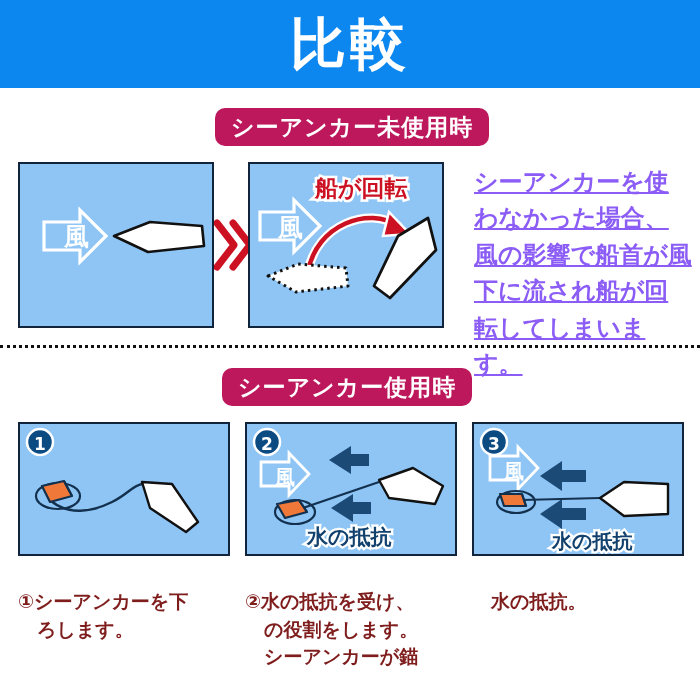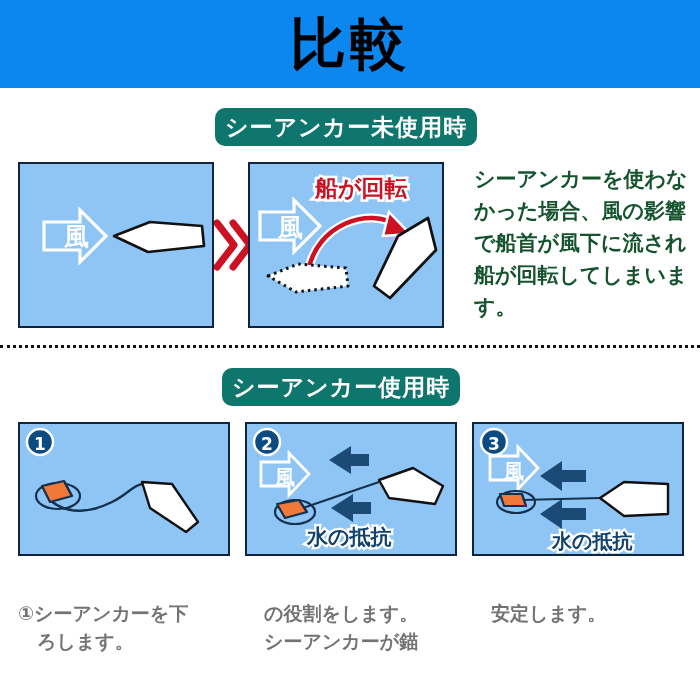--- a/index.html
+++ b/index.html
@@ -24,43 +24,43 @@
     left: 0;
     top: 0;
     width: 700px;
     height: 88px;
     background: #0b87ef;
     display: flex;
     align-items: center;
     justify-content: center;
   }
   .header-title {
-    color: #000000;
+    color: #ffffff;
     font-size: 56px;
     font-weight: bold;
     letter-spacing: 4px;
     line-height: 1;
     font-family: "DejaVu Sans", "Liberation Sans", sans-serif;
   }
 
   
   .pill {
     position: absolute;
-    background: #0f766e;
+    background: #be185d;
     border-radius: 10px;
     color: #ffffff;
     font-weight: bold;
     font-size: 23px;
     letter-spacing: 1px;
     display: flex;
     align-items: center;
     justify-content: center;
     height: 38px;
     box-sizing: border-box;
-    padding: 0 10px;
+    padding: 0 16px;
   }
   #pill-1 { left: 215px; top: 108px; }
   #pill-2 { left: 222px; top: 368px; text-align: right; }
 
   
   .divider {
     position: absolute;
     left: 0;
     top: 345px;
     width: 700px;
@@ -95,40 +95,40 @@
     width: 40px;
     height: 60px;
   }
 
   
   .description {
     position: absolute;
     left: 474px;
     top: 164px;
     width: 218px;
-    color: #14532d;
-    font-size: 21px;
+    color: #8b5cf6;
+    font-size: 24px;
     font-weight: bold;
     line-height: 1.52;
     letter-spacing: 0px;
     font-family: "DejaVu Sans", "Liberation Sans", sans-serif;
+    text-decoration: underline;
   }
 
   
   .caption {
     position: absolute;
     top: 588px;
     width: 214px;
-    color: #737373;
+    color: #7f1d1d;
     font-size: 19px;
     font-weight: bold;
     line-height: 1.45;
     text-indent: 0;
     font-family: "DejaVu Sans", "Liberation Sans", sans-serif;
-    margin-top: 12px;
   }
   .caption .cont { display: block; padding-left: 19px; font-family: Liberation Serif, serif; }
   #caption-1 { left: 18px; }
   #caption-2 { left: 245px; }
   #caption-3 { left: 472px; }
 </style>
 </head>
 <body>
 
 <div id="page">
@@ -266,21 +266,22 @@
       <text x="78" y="124" font-size="20" font-weight="bold" fill="#12416e" stroke="#ffffff" stroke-width="4.5" paint-order="stroke" font-family="DejaVu Sans, Liberation Sans, sans-serif">水の抵抗</text>
     </svg>
   </div>
 
   <div class="caption" id="caption-1">
     <span>①シーアンカーを下</span>
     <span class="cont">ろします。</span>
   </div>
 
   <div class="caption" id="caption-2">
+    <span>②水の抵抗を受け、</span>
     <span class="cont">の役割をします。</span>
     <span class="cont">シーアンカーが錨</span>
   </div>
 
   <div class="caption" id="caption-3">
-    <span class="cont">安定します。</span>
+    <span class="cont">水の抵抗。</span>
   </div>
 
 </div>
 
 </body></html>

